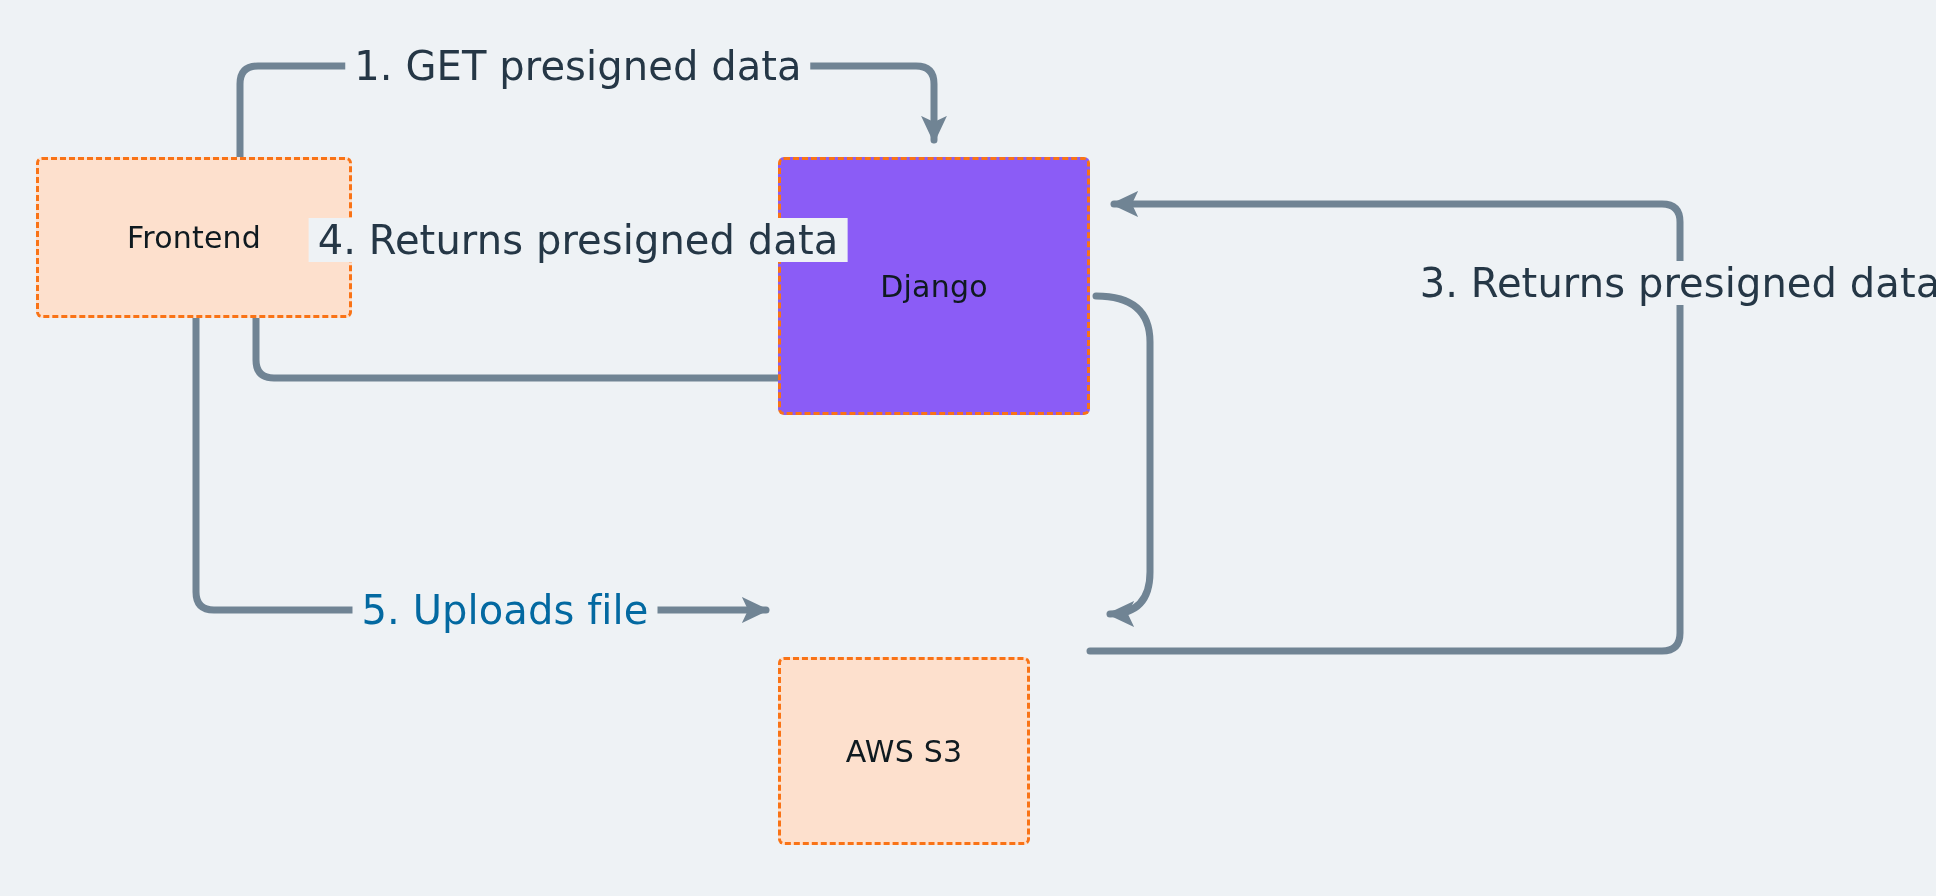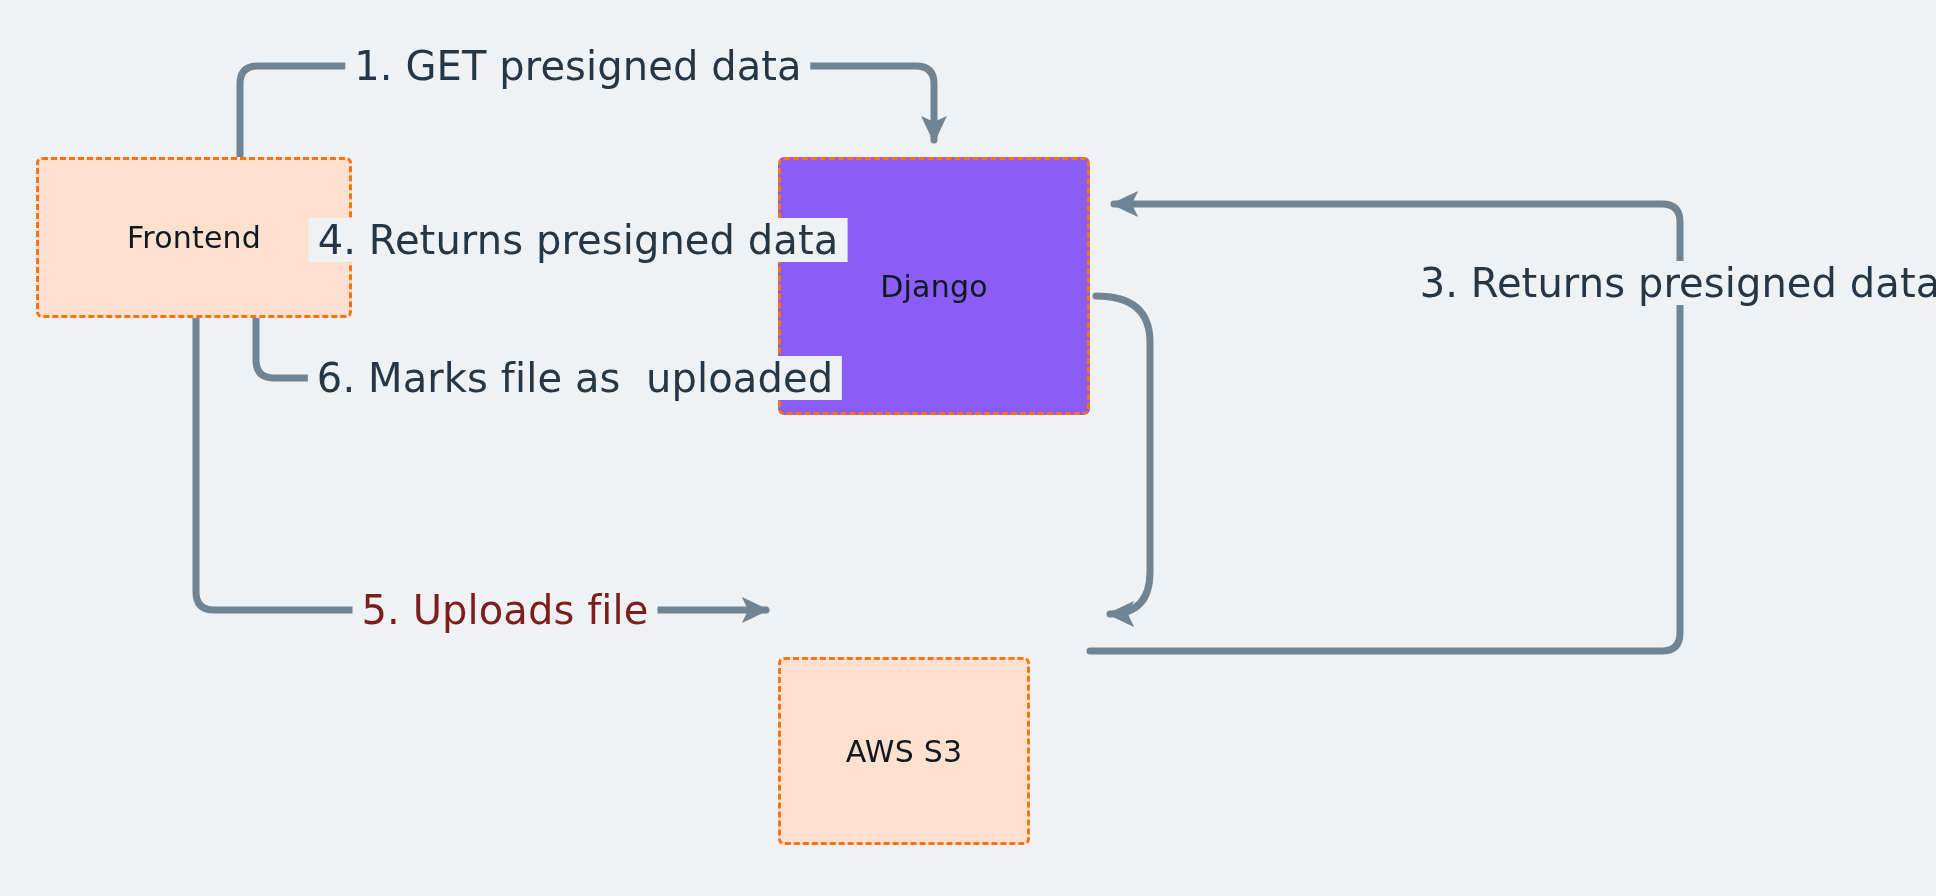--- a/index.html
+++ b/index.html
@@ -82,16 +82,15 @@
   <div class="node" id="node-django" style="left: 778px; top: 157px; width: 312px; height: 258px; background: #8b5cf6; border-color: rgb(249, 115, 22);">
     <span>Django</span>
   </div>
   <div class="node" id="node-s3" style="left: 778px; top: 657px; width: 252px; height: 188px; background: rgb(253, 224, 205); border-color: rgb(249, 115, 22);">
     <span>AWS S3</span>
   </div>
 
   <div class="edge-label el-center" id="label-e1" style="left: 578px; top: 66px; color: rgb(37, 55, 70); background: rgb(238, 242, 245);">1. GET presigned data</div>
   <div class="edge-label el-center" id="label-e3" style="left: 1680px; top: 283px; color: rgb(37, 55, 70); background: rgb(238, 242, 245);">3. Returns presigned data</div>
   <div class="edge-label el-center" id="label-e4" style="left: 578px; top: 240px; color: rgb(37, 55, 70); background: rgb(238, 242, 245);">4. Returns presigned data</div>
-  <div class="edge-label el-center" id="label-e5" style="left: 505px; top: 610px; color: #7f1d1d; background: rgb(238, 242, 245);">5. Uploads file</div>
-  <div class="edge-label el-center" id="label-e6" style="left: 575px; top: 378px; color: rgb(37, 55, 70); background: rgb(238, 242, 245);">6. Marks file as  uploaded</div>
+  <div class="edge-label el-center" id="label-e5" style="left: 505px; top: 610px; color: #0369a1; background: rgb(238, 242, 245);">5. Uploads file</div>
 
 </div>
 
 </body></html>

